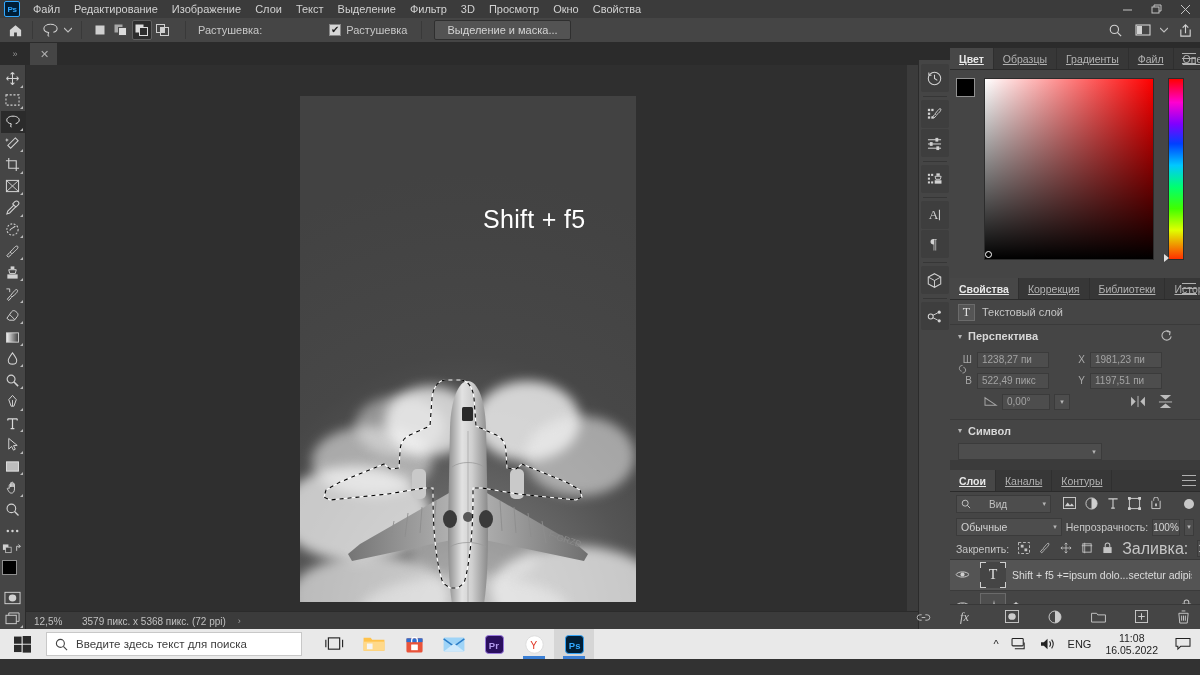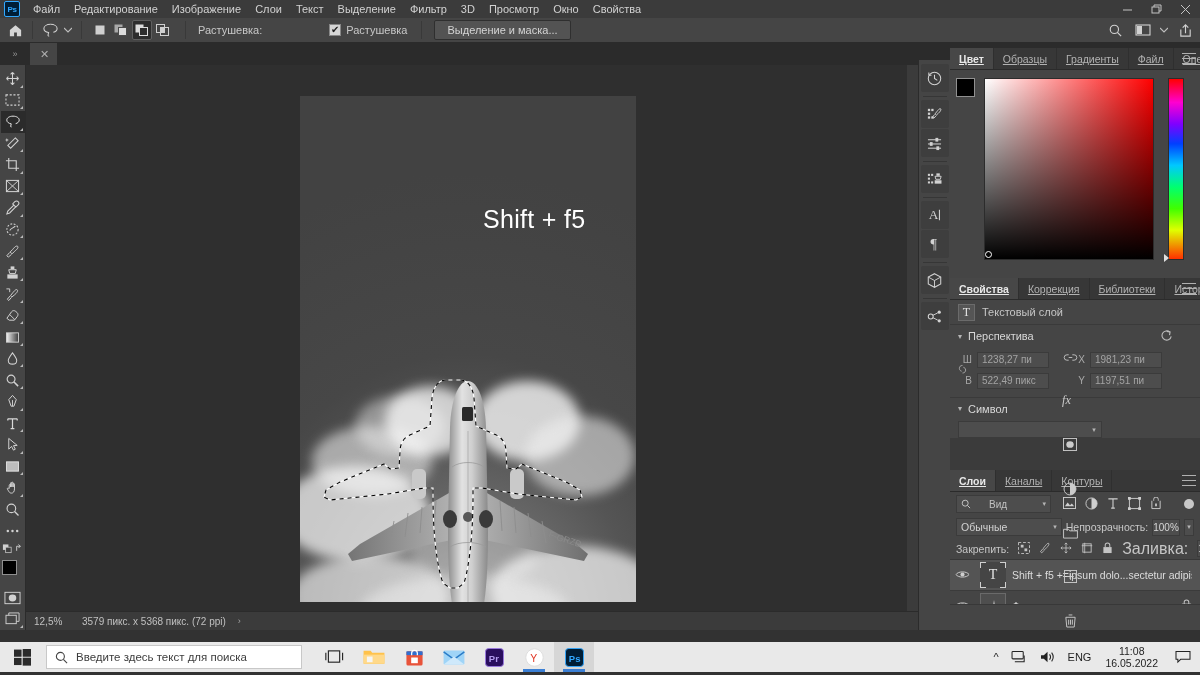--- a/index.html
+++ b/index.html
@@ -225,21 +225,21 @@
   .prop-typeicon {
     width: 17px; height: 17px; background: #555; border: 1px solid #6b6b6b;
     display: flex; align-items: center; justify-content: center;
     font-family: "Liberation Serif", serif; font-size: 12px; color: #e2e2e2;
   }
   .prop-section {
     display: flex; align-items: center; height: 22px; padding: 0 8px; gap: 6px;
     position: relative;
   }
   .prop-section .caret { font-size: 8px; color: #b5b5b5; }
-  .prop-section .sec-title { font-size: 11px; font-weight: normal; color: #d8d8d8; }
+  .prop-section .sec-title { font-size: 11px; font-weight: bold; color: #d8d8d8; }
   .prop-reset { position: absolute; right: 26px; color: #bdbdbd; font-size: 11px; }
   .prop-grid { padding: 2px 8px 6px 8px; position: relative; }
   .prop-row { display: flex; align-items: center; height: 21px; }
   .prop-lbl { width: 14px; font-size: 10px; color: #a9a9a9; text-align: right; margin-right: 5px; }
   .prop-field {
     width: 72px; height: 16px; background: #4d4d4d; border: 1px solid #3b3b3b;
     font-size: 10px; color: #a3a3a3; padding: 0 4px; line-height: 14px; overflow: hidden;
     white-space: nowrap;
   }
   .prop-col2 { margin-left: 22px; }
@@ -306,27 +306,26 @@
   .tcorners i.tr { right: 0; top: 0; border-left: none; border-bottom: none; }
   .tcorners i.bl { left: 0; bottom: 0; border-right: none; border-top: none; }
   .tcorners i.br { right: 0; bottom: 0; border-left: none; border-top: none; }
   .layer-name { font-size: 10.5px; color: #dcdcdc; flex: 1; white-space: nowrap; overflow: hidden; }
   .layer-lock { color: #c4c4c4; font-size: 11px; }
   .layers-footer {
     position: absolute; bottom: 0; left: 0; width: 250px; height: 26px;
     background: #454545; border-top: 1px solid #383838;
     display: flex; align-items: center; justify-content: flex-end; gap: 29px; padding-right: 10px;
     color: #cbcbcb;
-    flex-direction: column;
   }
   .mini-thumb-img { position: absolute; inset: 0; }
 
   
   .taskbar {
-    position: absolute; left: 0; bottom: 3px; width: 1200px; height: 30px;
+    position: absolute; left: 0; bottom: 16px; width: 1200px; height: 30px;
     background: #e9e9e9; display: flex; align-items: center;
   }
   .start-btn { width: 44px; height: 30px; display: flex; align-items: center; justify-content: center; }
   .search-box {
     width: 256px; height: 24px; background: #fff; border: 1px solid #c8c8c8;
     display: flex; align-items: center; gap: 8px; padding: 0 8px; margin-left: 2px;
   }
   .search-box .stext { font-size: 11.5px; color: #3d3d3d; }
   .tb-icon {
     width: 40px; height: 30px; display: flex; align-items: center; justify-content: center;
@@ -903,20 +902,43 @@
             <span class="prop-lbl">Ш</span>
             <span class="prop-field">1238,27 пи</span>
             <span class="prop-lbl prop-col2">X</span>
             <span class="prop-field">1981,23 пи</span>
           </div>
           <div class="prop-row">
             <span class="prop-lbl">В</span>
             <span class="prop-field">522,49 пикс</span>
             <span class="prop-lbl prop-col2">Y</span>
             <span class="prop-field">1197,51 пи</span>
+          </div>
+          <div class="angle-row">
+            <span>
+              <svg width="14" height="12" viewBox="0 0 15 13">
+                <path d="M1 11 L13 11 L1 3 Z" fill="none" stroke="#a5a5a5" stroke-width="1.1"></path>
+              </svg>
+            </span>
+            <span class="prop-field" style="width:48px">0,00°</span>
+            <span class="mini-select">▾</span>
+            <span style="margin-left:56px">
+              <svg width="16" height="13" viewBox="0 0 17 14">
+                <path d="M1 2 L6 7 L1 12 Z" fill="#bdbdbd"></path>
+                <line x1="8.5" y1="1" x2="8.5" y2="13" stroke="#bdbdbd" stroke-width="1"></line>
+                <path d="M16 2 L11 7 L16 12 Z" fill="#bdbdbd"></path>
+              </svg>
+            </span>
+            <span style="margin-left:8px">
+              <svg width="15" height="15" viewBox="0 0 16 16">
+                <path d="M2 1 L14 1 L8 6 Z" fill="#bdbdbd"></path>
+                <line x1="1" y1="8.5" x2="15" y2="8.5" stroke="#bdbdbd" stroke-width="1"></line>
+                <path d="M2 15 L14 15 L8 10 Z" fill="#bdbdbd"></path>
+              </svg>
+            </span>
           </div>
         </div>
         <div class="prop-section symbol-row">
           <span class="caret">▾</span>
           <span class="sec-title">Символ</span>
         </div>
         <div class="font-select">
           <span style="flex:1;padding-left:4px"></span>
           <span class="car">▾</span>
         </div>

